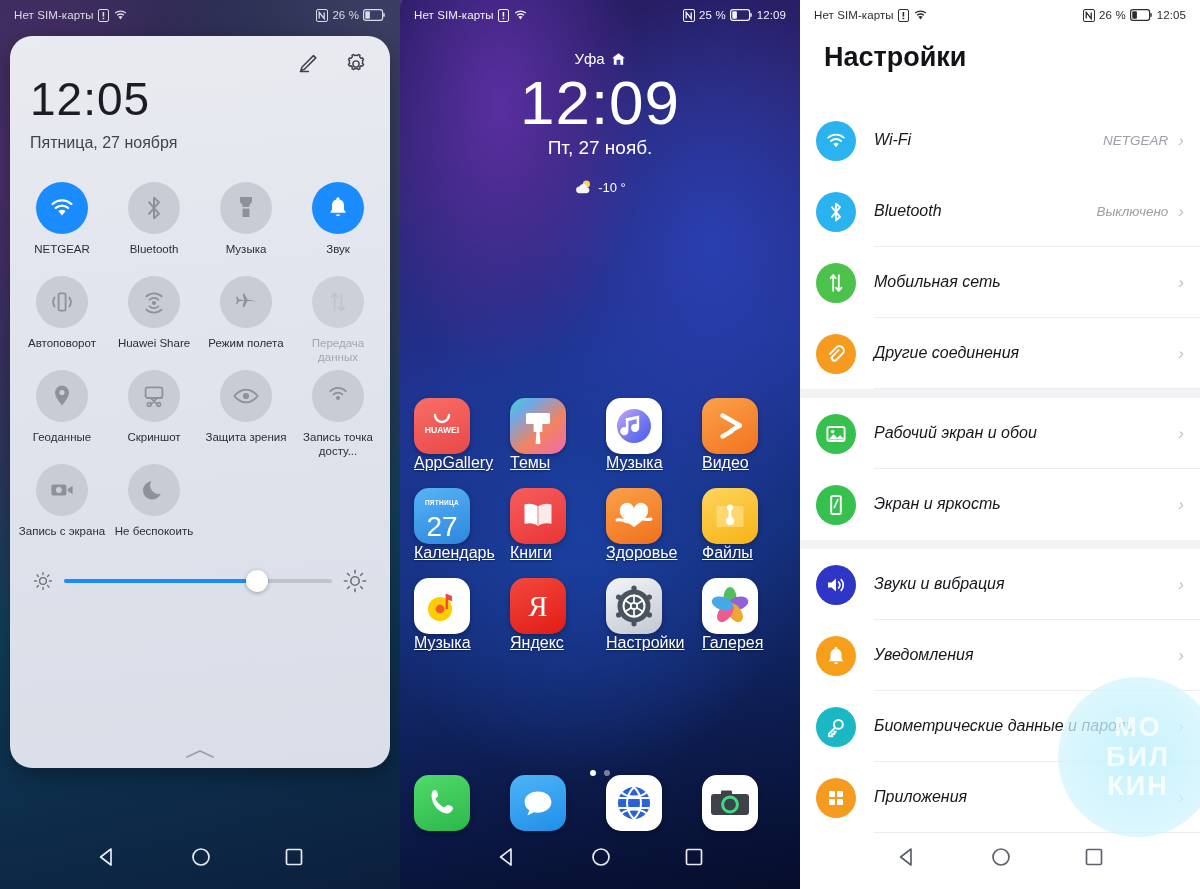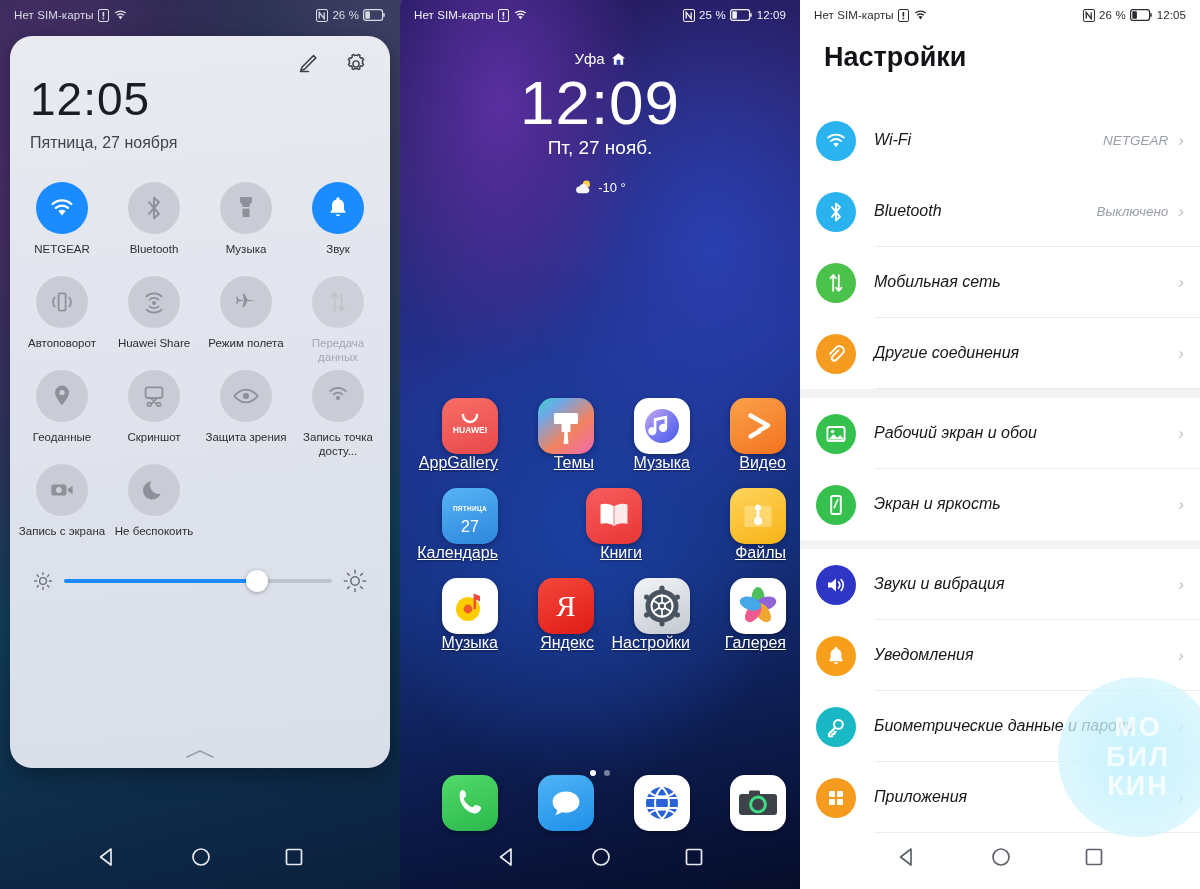--- a/index.html
+++ b/index.html
@@ -79,21 +79,21 @@
                     text-align: center; color: #fff; }
   .home-city { font-size: 15px; display: inline-flex; align-items: center; gap: 6px; }
   .home-time { font-size: 62px; font-weight: 300; line-height: 1.05; letter-spacing: 1px;
                margin-top: 2px; }
   .home-date { font-size: 19px; font-weight: 400; margin-top: 2px; }
   .home-weather { font-size: 13px; margin-top: 20px; display: inline-flex;
                   align-items: center; gap: 4px; }
 
   .app-grid { position: absolute; left: 0; top: 398px; width: 100%; padding: 0 14px; }
   .app-row { display: flex; justify-content: space-between; margin-bottom: 16px; }
-  .app { width: 84px; display: flex; flex-direction: column; align-items: flex-end; }
+  .app { width: 84px; display: flex; flex-direction: column; align-items: flex-start; }
   .app-icon { width: 56px; height: 56px; border-radius: 15px; position: relative;
               display: flex; align-items: center; justify-content: center;
               overflow: hidden; box-shadow: 0 2px 5px rgba(0,0,0,.3); }
   .app-name { font-size: 16px; color: #fff; margin-top: 0; white-space: nowrap;
               text-shadow: 0 1px 2px rgba(0,0,0,.5); text-decoration: underline; }
   .page-dots { position: absolute; left: 0; top: 770px; width: 100%;
                display: flex; justify-content: center; gap: 8px; }
   .dot { width: 6px; height: 6px; border-radius: 50%; background: rgba(255,255,255,.45); }
   .dot.active { background: #fff; }
   .dock { position: absolute; left: 0; top: 775px; width: 100%; padding: 0 14px;
@@ -512,33 +512,42 @@
               </svg>
           </div>
           <div class="app-name">Видео</div>
         </div>
       </div>
 
       <div class="app-row">
         <div class="app">
           <div class="app-icon" style="background:linear-gradient(160deg,#56b4f5,#2e86dd);flex-direction:column;">
             <span style="font-size:6.5px;color:#fff;font-weight:bold;letter-spacing:.3px;margin-top:7px;">ПЯТНИЦА</span>
-            <span style="font-size:16px;color:#fff;line-height:1;margin-top:7px;">27</span>
+            <span style="font-size:28px;color:#fff;line-height:1;margin-top:7px;">27</span>
           </div>
           <div class="app-name">Календарь</div>
         </div>
         <div class="app">
           <div class="app-icon" style="background:linear-gradient(155deg,#f75d5d,#e93535);">
             <svg width="42" height="38" viewBox="0 0 42 38">
                 <path d="M21 9.5C17.5 6.6 12 6.3 7.5 7.4v19.4c4.5-1.1 10 -.8 13.5 2.1z" fill="#fff"></path>
                 <path d="M21 9.5c3.5-2.9 9-3.2 13.5-2.1v19.4c-4.5-1.1-10-.8-13.5 2.1z" fill="#fce9e9"></path>
                 <rect x="20" y="9.5" width="2" height="19.4" fill="#f2b9b9"></rect>
               </svg>
           </div>
           <div class="app-name">Книги</div>
+        </div>
+        <div class="app">
+          <div class="app-icon" style="background:linear-gradient(155deg,#fba149,#f0701c);">
+            <svg width="44" height="42" viewBox="0 0 44 42">
+                <path d="M22 32C12 25 8 20.6 8 16.4A7 7 0 0 1 22 13.6 7 7 0 0 1 36 16.4C36 20.6 32 25 22 32z" fill="#fff"></path>
+                <path d="M5 25c5-1.5 8 2 12 2s6-3.5 10-3.5 7 2 12 .5" fill="none" stroke="#fff" stroke-width="3" stroke-linecap="round"></path>
+              </svg>
+          </div>
+          <div class="app-name">Здоровье</div>
         </div>
         <div class="app">
           <div class="app-icon" style="background:linear-gradient(155deg,#ffd45c,#f7b216);">
             <svg width="34" height="42" viewBox="0 0 34 42">
                 <rect x="3.5" y="11" width="27" height="21" rx="1.5" fill="#ffe79a" opacity=".55"></rect>
                 <circle cx="17" cy="12.5" r="3" fill="#fff"></circle>
                 <rect x="15.6" y="15" width="2.8" height="8" fill="#fff"></rect>
                 <circle cx="17" cy="26" r="4" fill="#fff"></circle>
               </svg>
           </div>

